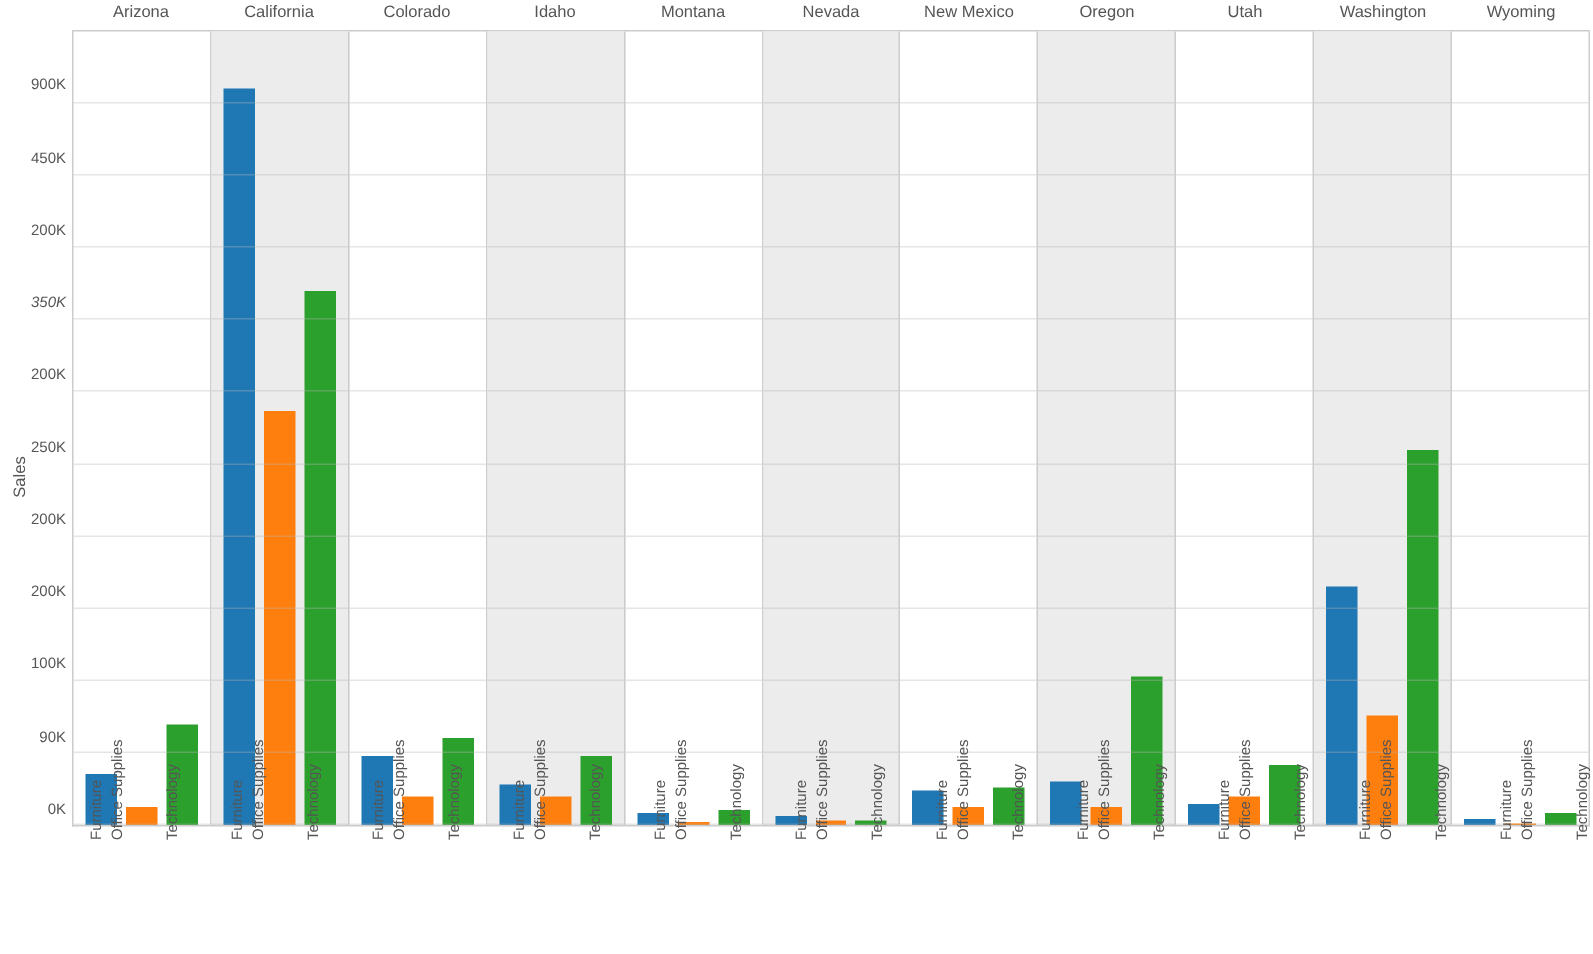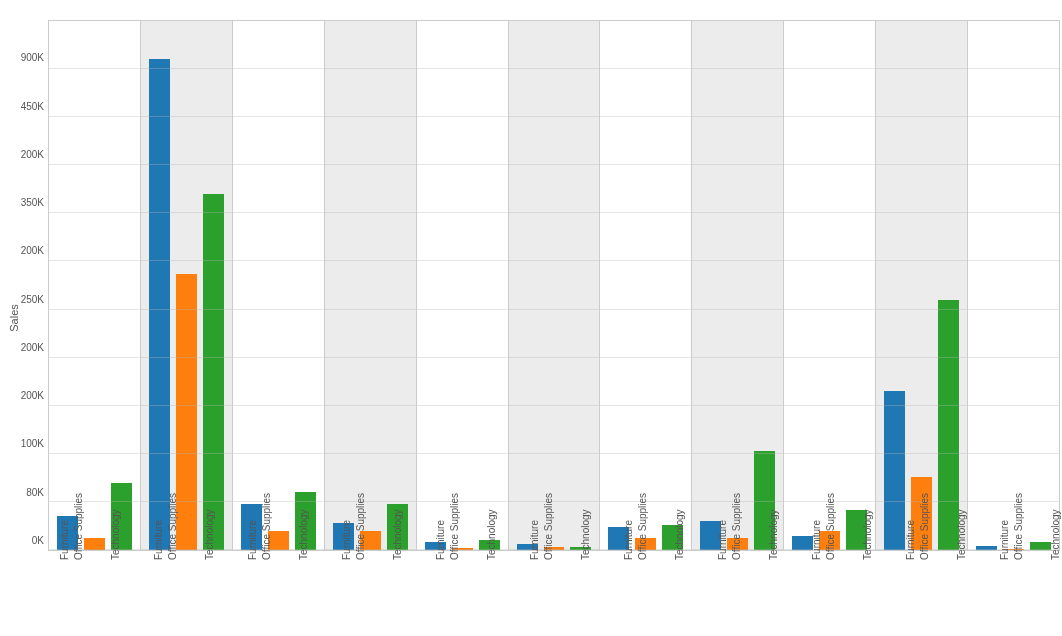--- a/index.html
+++ b/index.html
@@ -129,32 +129,45 @@
 </style>
 </head>
 <body>
 
 <div class="chart-wrap">
 
   <div class="ylabel">Sales</div>
 
   <div class="y-ticks" id="y-ticks">
       <div class="y-tick" style="bottom: 0%;">0K</div>
-      <div class="y-tick" style="bottom: 9.09091%;">80K</div>
+      <div class="y-tick" style="bottom: 9.09091%;">90K</div>
       <div class="y-tick" style="bottom: 18.1818%;">100K</div>
       <div class="y-tick" style="bottom: 27.2727%;">200K</div>
       <div class="y-tick" style="bottom: 36.3636%;">200K</div>
       <div class="y-tick" style="bottom: 45.4545%; text-align: center;">250K</div>
       <div class="y-tick" style="bottom: 54.5455%;">200K</div>
-      <div class="y-tick" style="bottom: 63.6364%;">350K</div>
+      <div class="y-tick" style="bottom: 63.6364%; font-style: italic;">350K</div>
       <div class="y-tick" style="bottom: 72.7273%;">200K</div>
       <div class="y-tick" style="bottom: 81.8182%; text-align: center;">450K</div>
       <div class="y-tick" style="bottom: 90.9091%;">900K</div>
     </div>
 
+  <div class="headers" id="headers">
+      <div>Arizona</div>
+      <div>California</div>
+      <div>Colorado</div>
+      <div>Idaho</div>
+      <div>Montana</div>
+      <div>Nevada</div>
+      <div>New Mexico</div>
+      <div>Oregon</div>
+      <div>Utah</div>
+      <div>Washington</div>
+      <div>Wyoming</div>
+    </div>
 
   <div class="plot-area" id="plot-area">
       <div class="panel">
         <div class="gridline" style="bottom: 0%;"></div>
         <div class="gridline" style="bottom: 9.09091%;"></div>
         <div class="gridline" style="bottom: 18.1818%;"></div>
         <div class="gridline" style="bottom: 27.2727%;"></div>
         <div class="gridline" style="bottom: 36.3636%;"></div>
         <div class="gridline" style="bottom: 45.4545%;"></div>
         <div class="gridline" style="bottom: 54.5455%;"></div>

